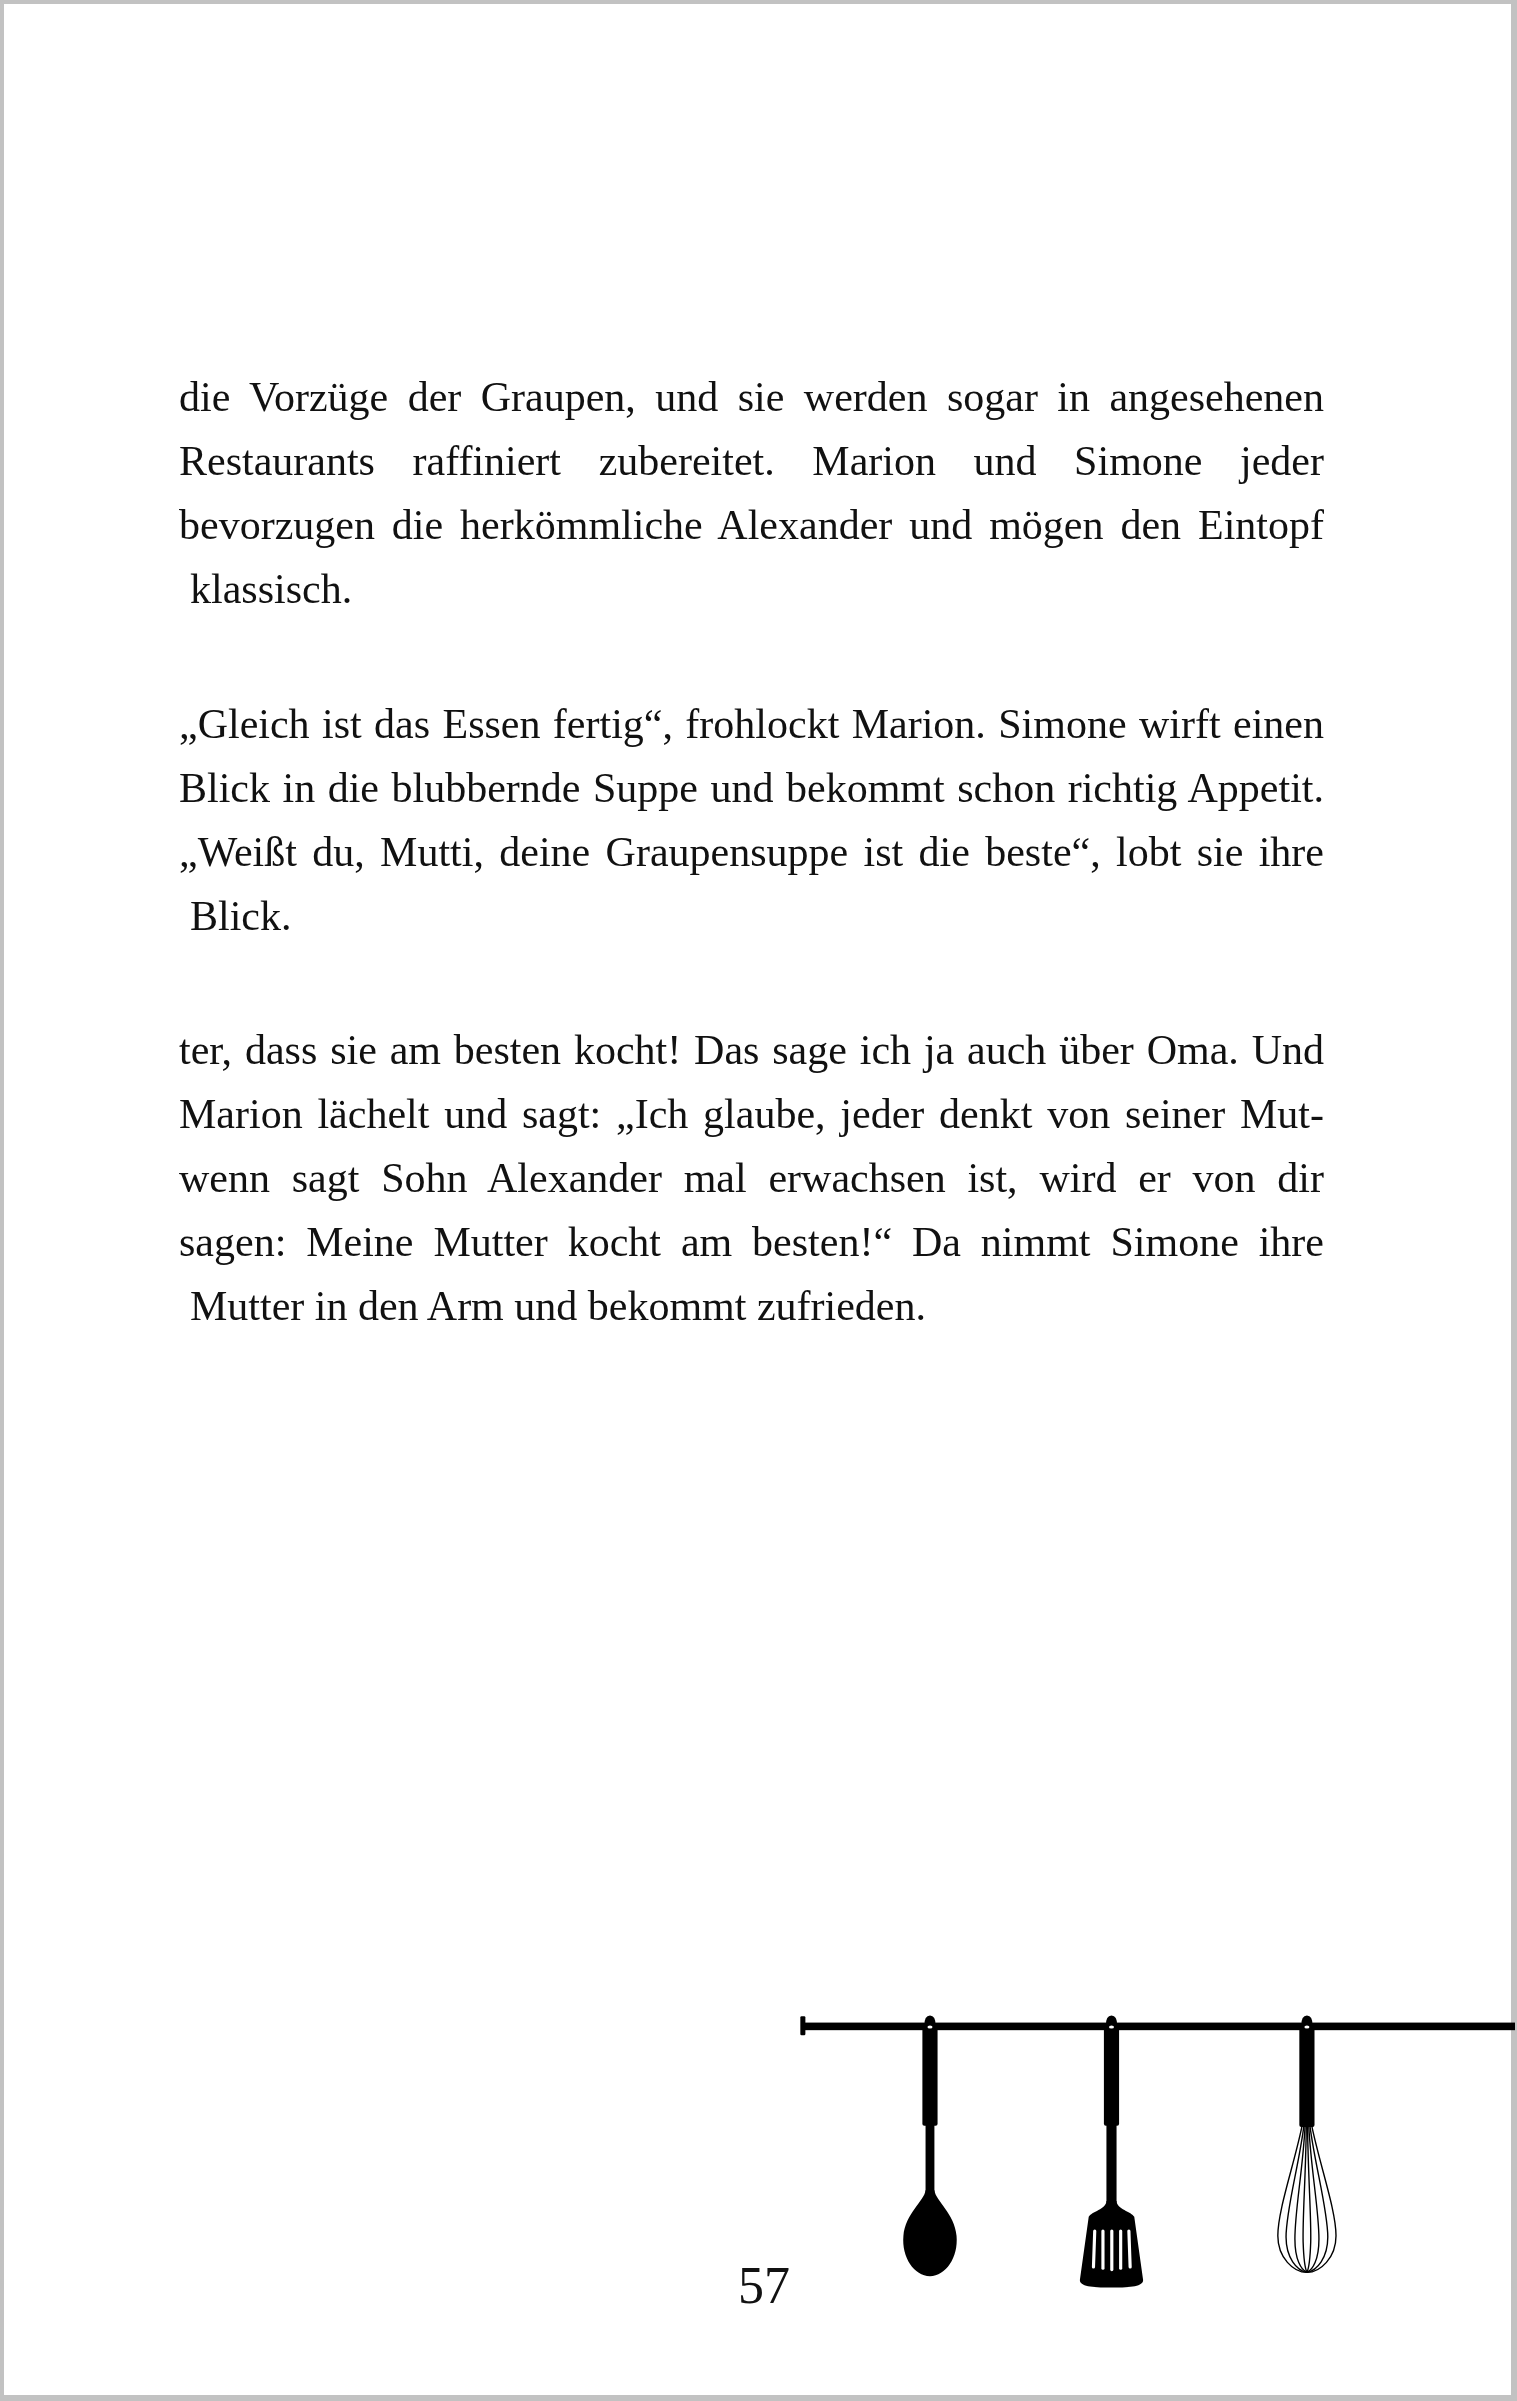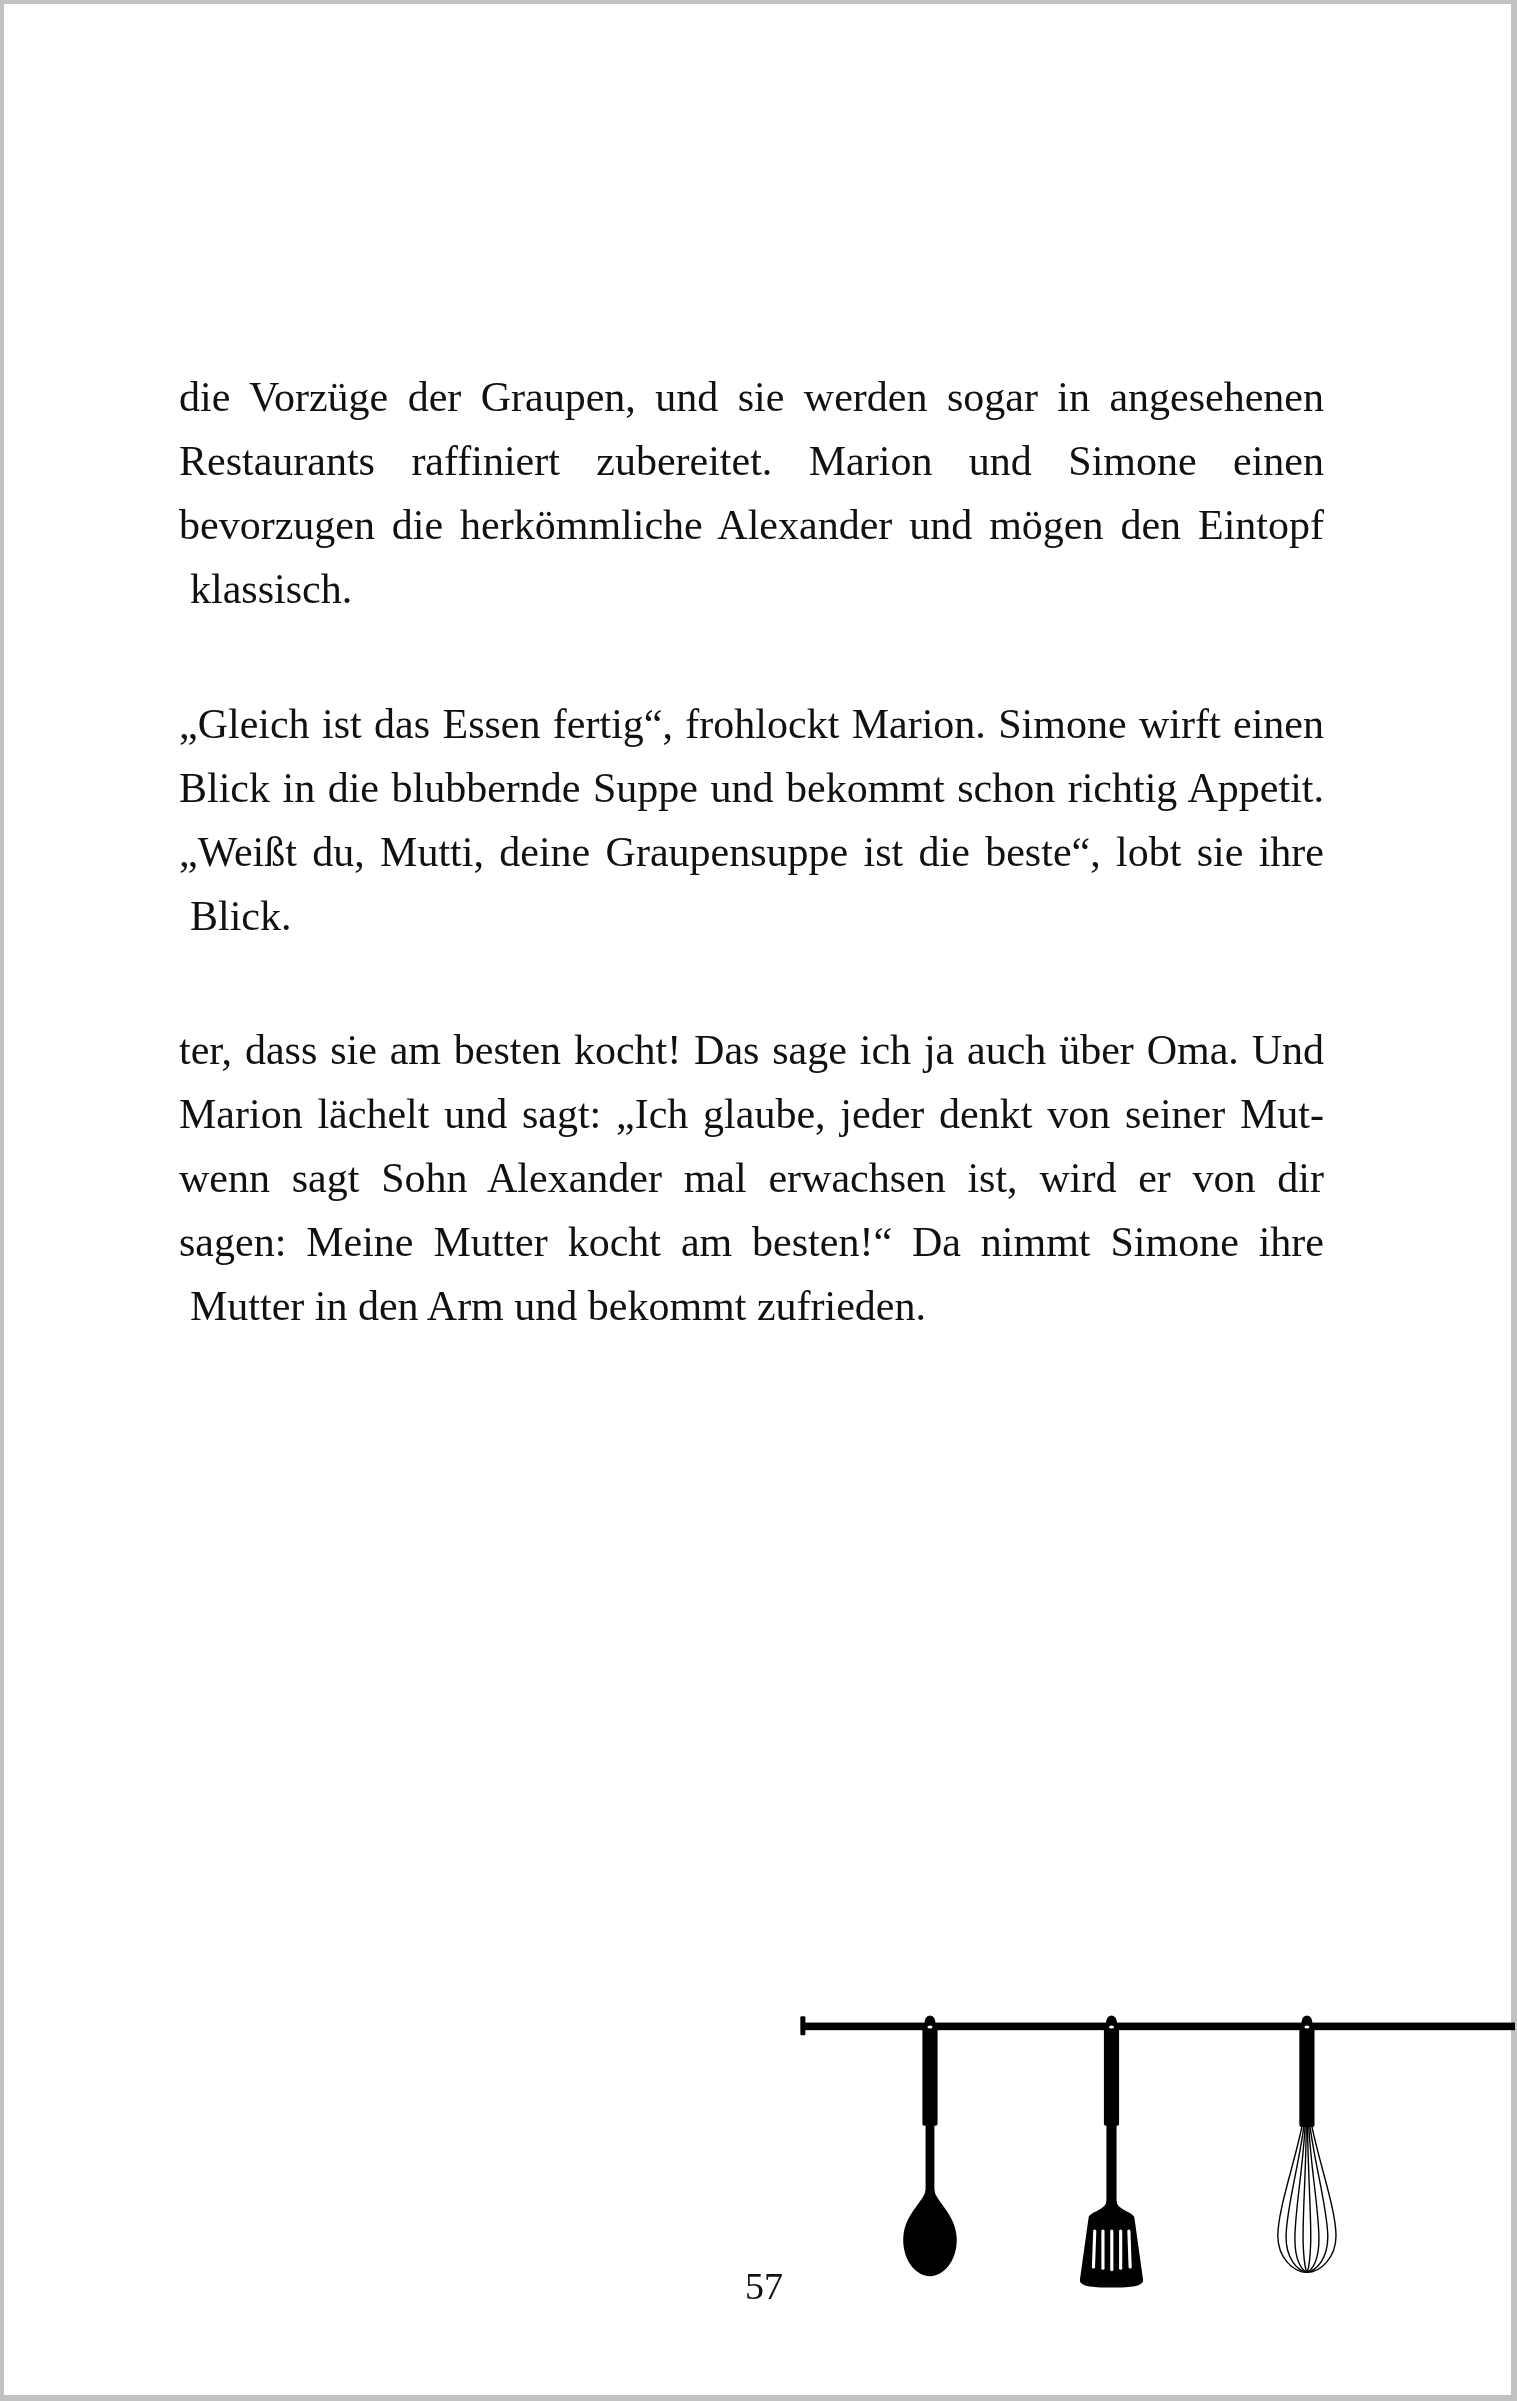--- a/index.html
+++ b/index.html
@@ -50,40 +50,40 @@
   #para-2 { top: 688px; }
   #para-3 { top: 1014px; }
 
   .page-number {
     position: absolute;
     left: 696px;
     width: 128px;
     top: 2250px;
     text-align: center;
     font-family: "Liberation Serif", "DejaVu Serif", serif;
-    font-size: 38px;
+    font-size: 52px;
     line-height: 64px;
     color: #111111;
   }
   .illustration {
     position: absolute;
     left: 790px;
     top: 2004px;
     width: 721px;
     height: 291px;
   }
 </style>
 </head>
 <body>
 
 <div class="page-frame">
 
   <div class="paragraph" id="para-1">
     <span class="line">die Vorzüge der Graupen, und sie werden sogar in angesehenen</span>
-    <span class="line">Restaurants raffiniert zubereitet. Marion und Simone einen</span>
+    <span class="line">Restaurants raffiniert zubereitet. Marion und Simone jeder</span>
     <span class="line">bevorzugen die herkömmliche Alexander und mögen den Eintopf</span>
     <span class="line last">klassisch.</span>
   </div>
 
   <div class="paragraph" id="para-2">
     <span class="line">„Gleich ist das Essen fertig“, frohlockt Marion. Simone wirft einen</span>
     <span class="line">Blick in die blubbernde Suppe und bekommt schon richtig Appetit.</span>
     <span class="line">„Weißt du, Mutti, deine Graupensuppe ist die beste“, lobt sie ihre</span>
     <span class="line last">Blick.</span>
   </div>

